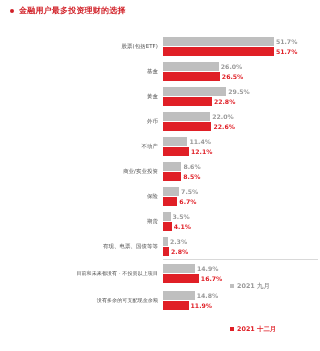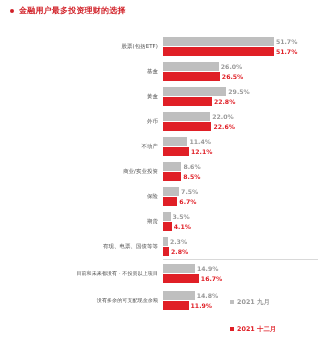--- a/index.html
+++ b/index.html
@@ -280,21 +280,21 @@
             <span class="bar-val sep">14.8%</span>
           </div>
           <div class="barline">
             <div class="bar dec" style="width: 25.5309px;"></div>
             <span class="bar-val dec">11.9%</span>
           </div>
         </div>
       </div>
     </div>
 
-<div class="legend-item" style="top: 298px; left: 230px;">
+<div class="legend-item" style="top: 282px; left: 230px;">
       <span class="legend-swatch" style="background: rgb(191, 191, 191);"></span>
       <span class="legend-label" style="color: rgb(154, 154, 154);">2021 九月</span>
     </div>
     <div class="legend-item" style="top: 325px; left: 230px;">
       <span class="legend-swatch" style="background: rgb(224, 31, 38);"></span>
       <span class="legend-label" style="color: rgb(224, 31, 38); text-align: center;">2021 十二月</span>
     </div>
   </div>
 
 </body></html>

